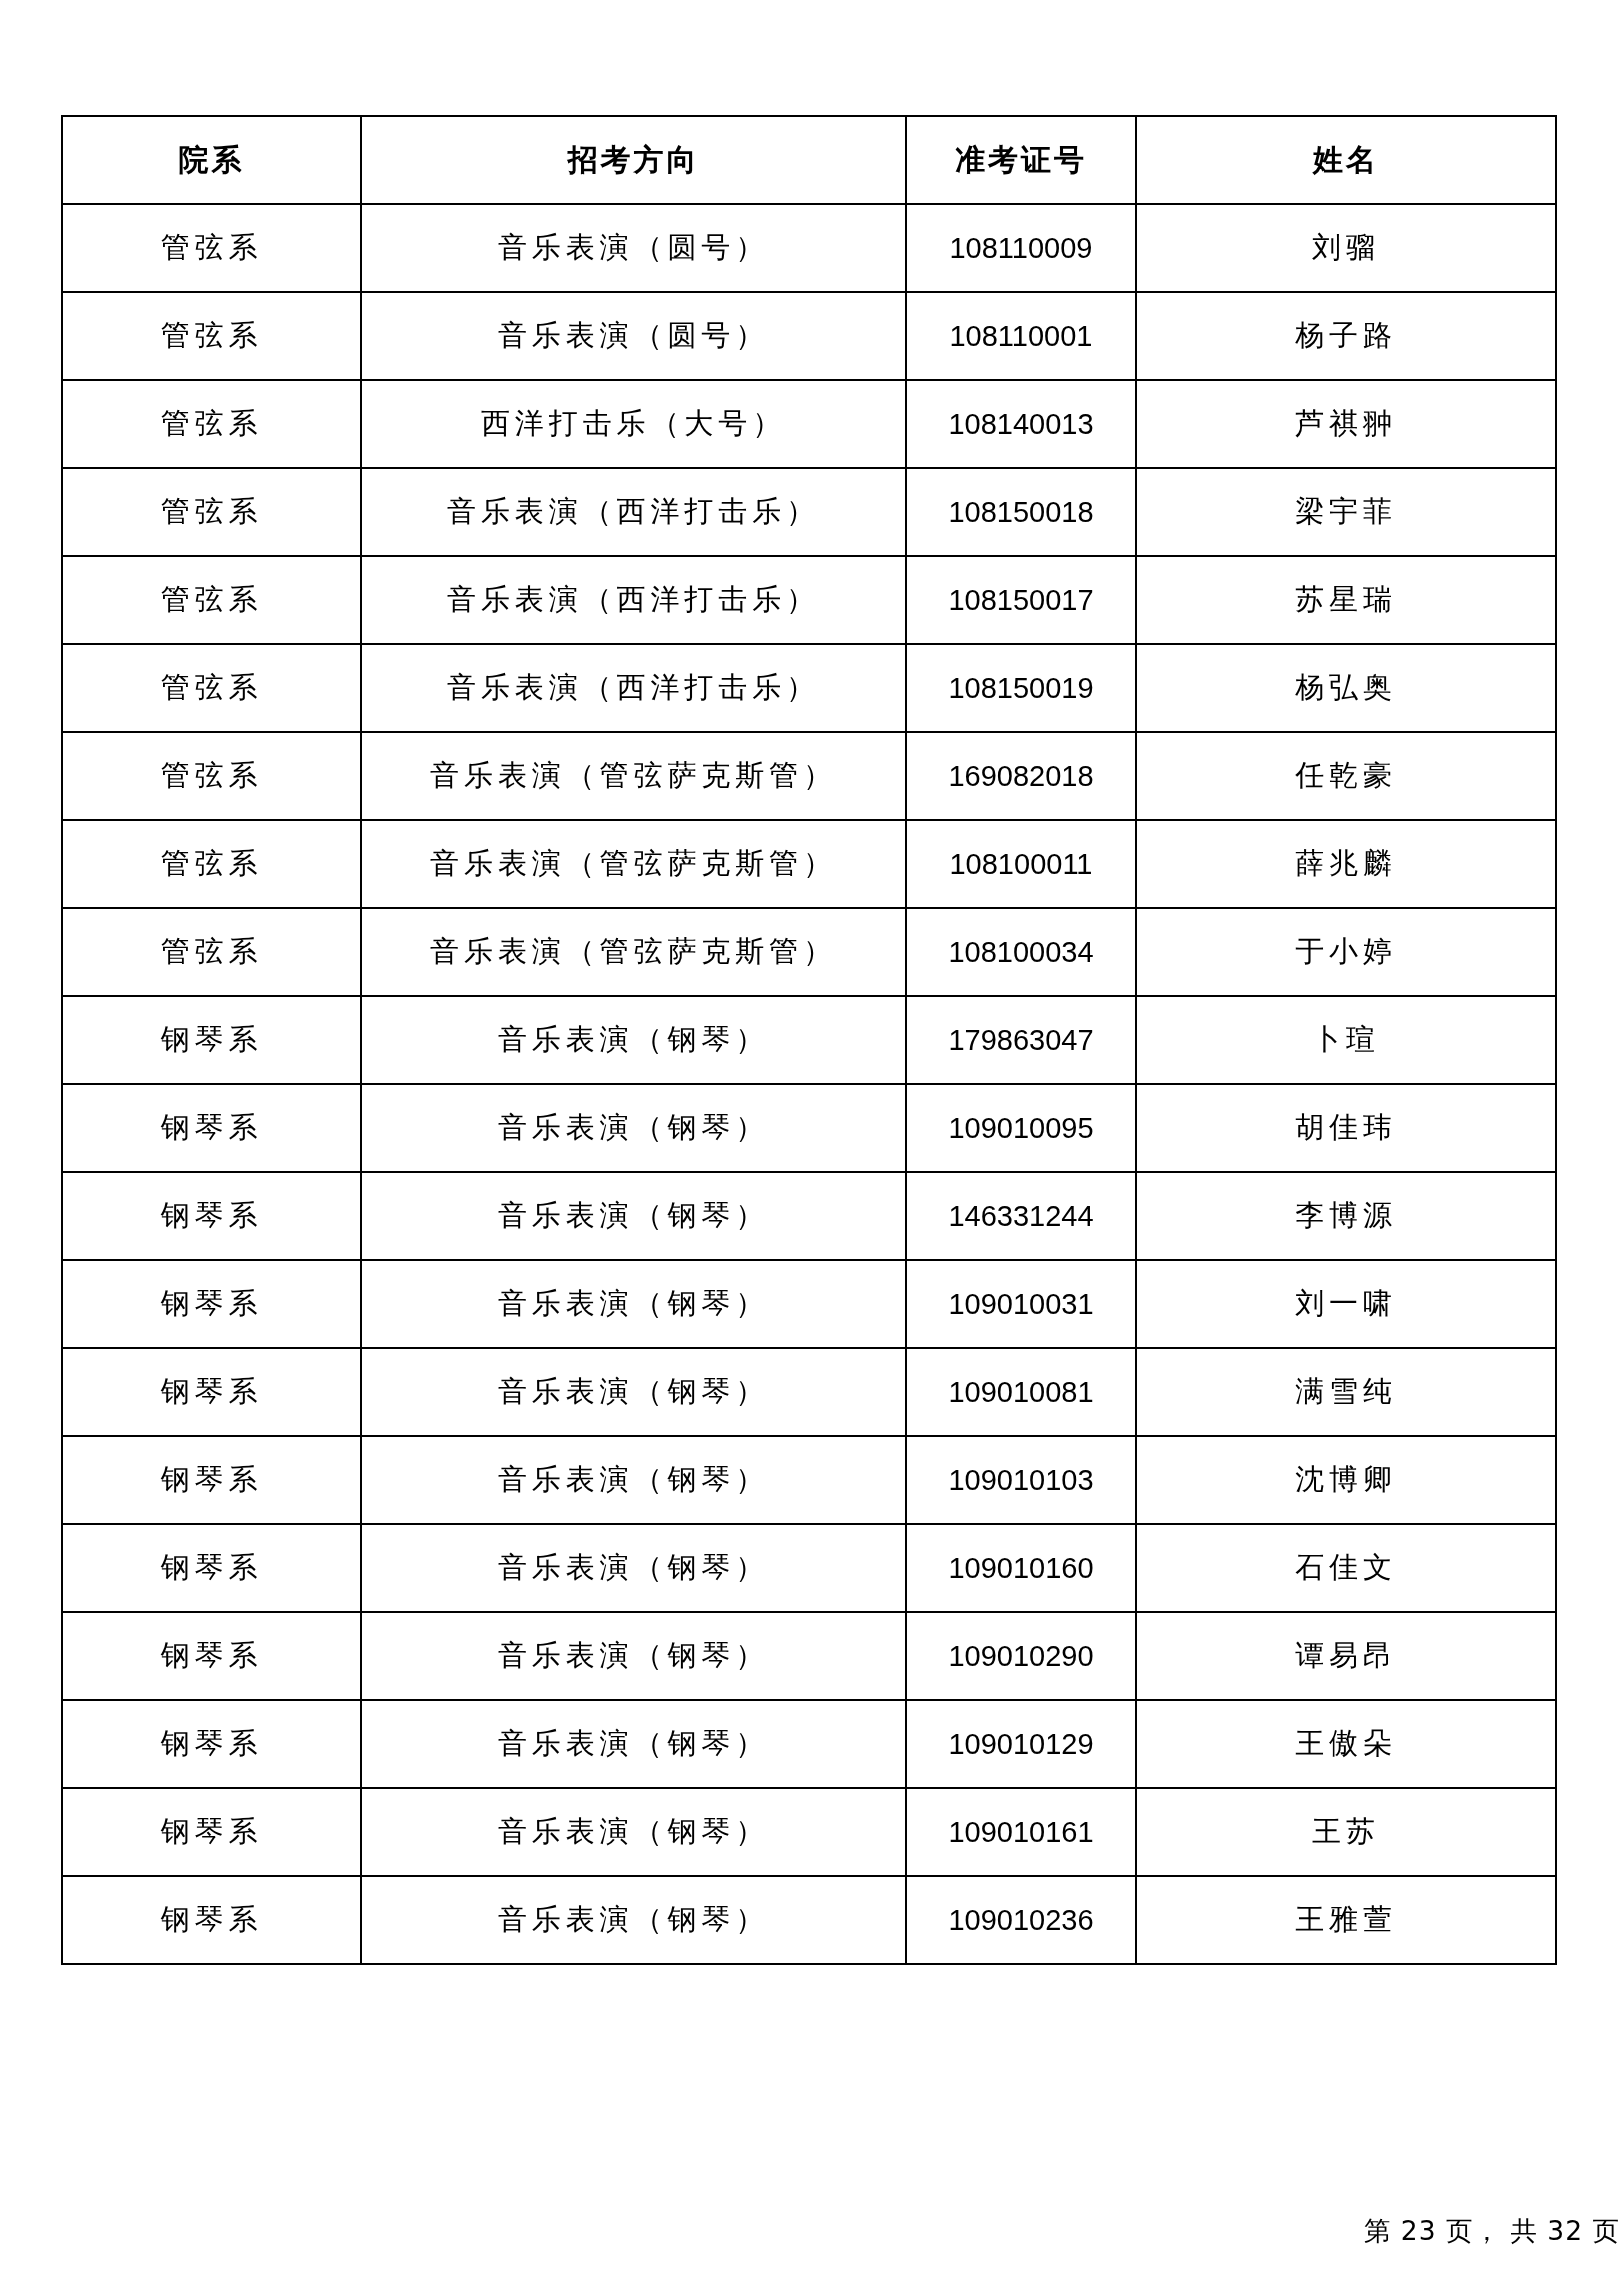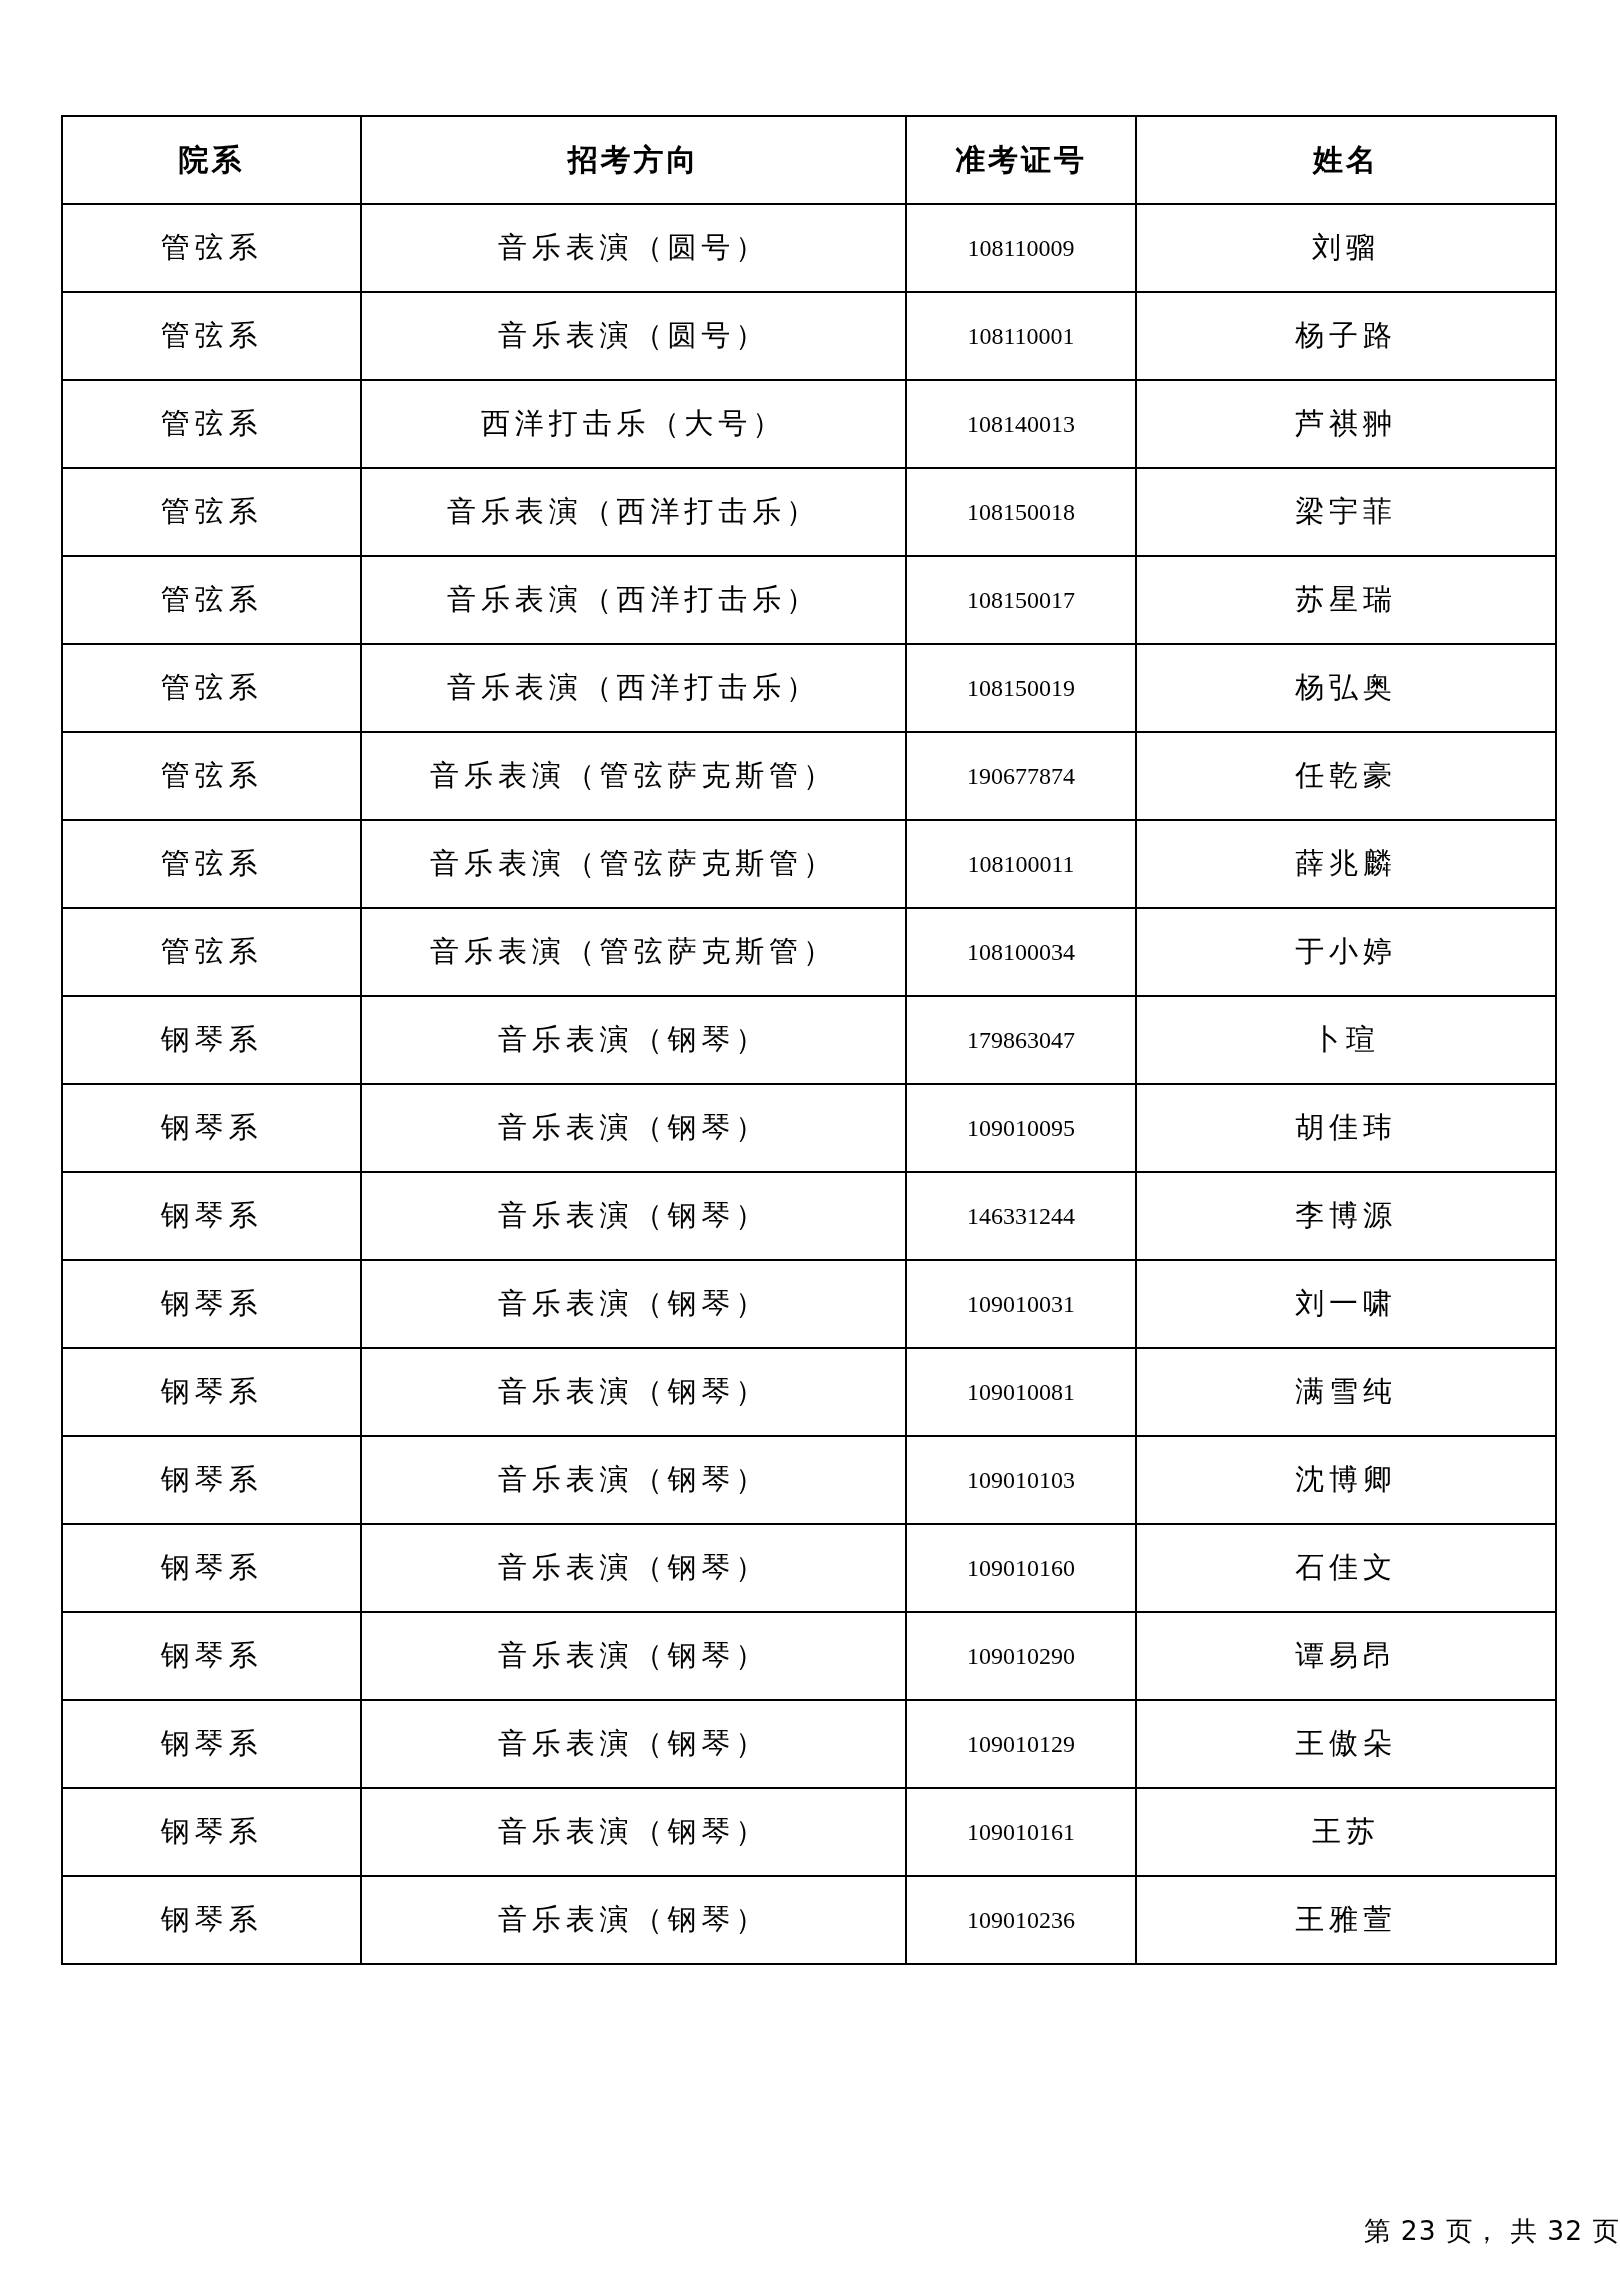--- a/index.html
+++ b/index.html
@@ -51,22 +51,22 @@
       font-weight: bold;
       font-size: 30px;
       letter-spacing: 2.9px;
     }
     table.roster td {
       font-size: 29px;
       font-weight: normal;
       letter-spacing: 4.9px;
     }
     table.roster td.num {
-      font-family: Liberation Serif, serif;
-      font-size: 24px;
+      font-family: Liberation Sans, sans-serif;
+      font-size: 29px;
       letter-spacing: 0;
     }
     .footer {
       position: absolute;
       left: 0;
       width: 1620px;
       top: 2213px;
       text-align: right;
       font-family: "DejaVu Sans", "Liberation Sans", sans-serif;
       font-size: 26.5px;
@@ -125,21 +125,21 @@
       </tr>
       <tr>
         <td>管弦系</td>
         <td>音乐表演（西洋打击乐）</td>
         <td class="num">108150019</td>
         <td>杨弘奥</td>
       </tr>
       <tr>
         <td>管弦系</td>
         <td>音乐表演（管弦萨克斯管）</td>
-        <td class="num">190677874</td>
+        <td class="num">169082018</td>
         <td>任乾豪</td>
       </tr>
       <tr>
         <td>管弦系</td>
         <td>音乐表演（管弦萨克斯管）</td>
         <td class="num">108100011</td>
         <td>薛兆麟</td>
       </tr>
       <tr>
         <td>管弦系</td>

